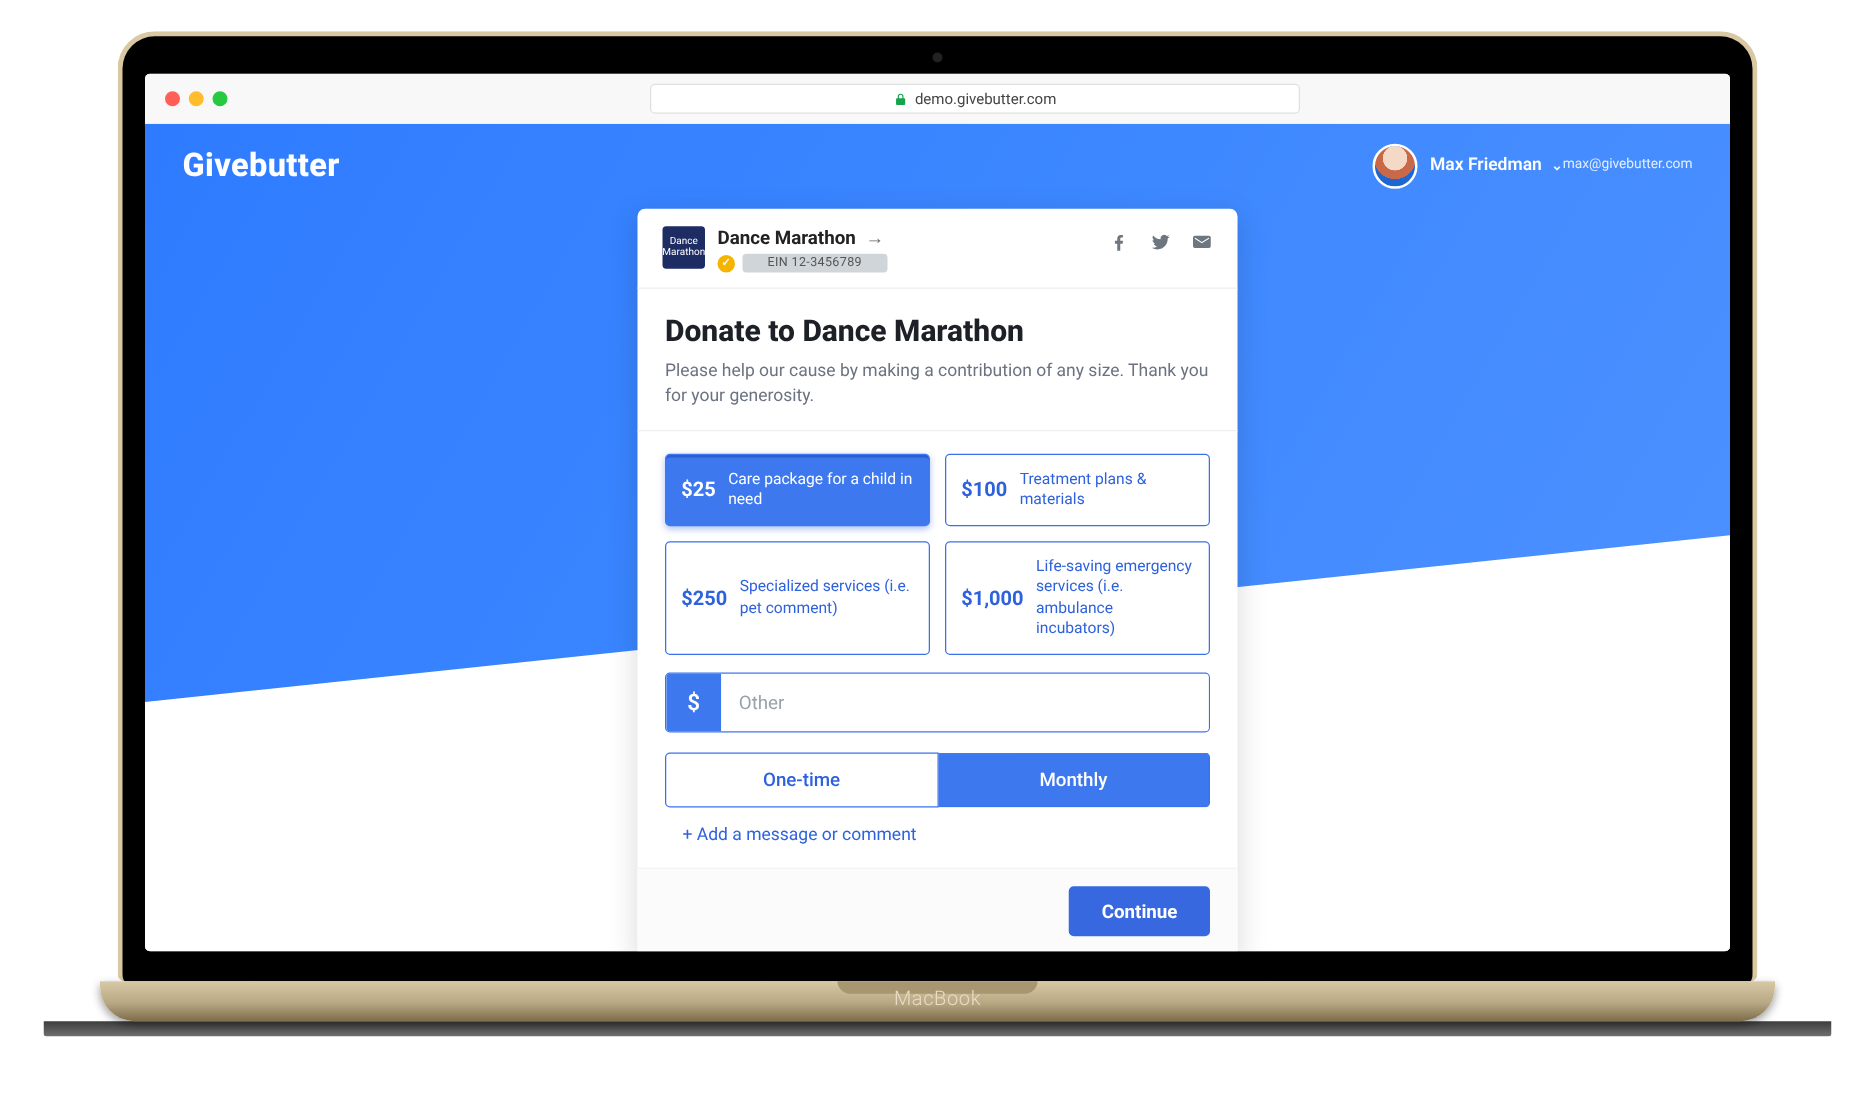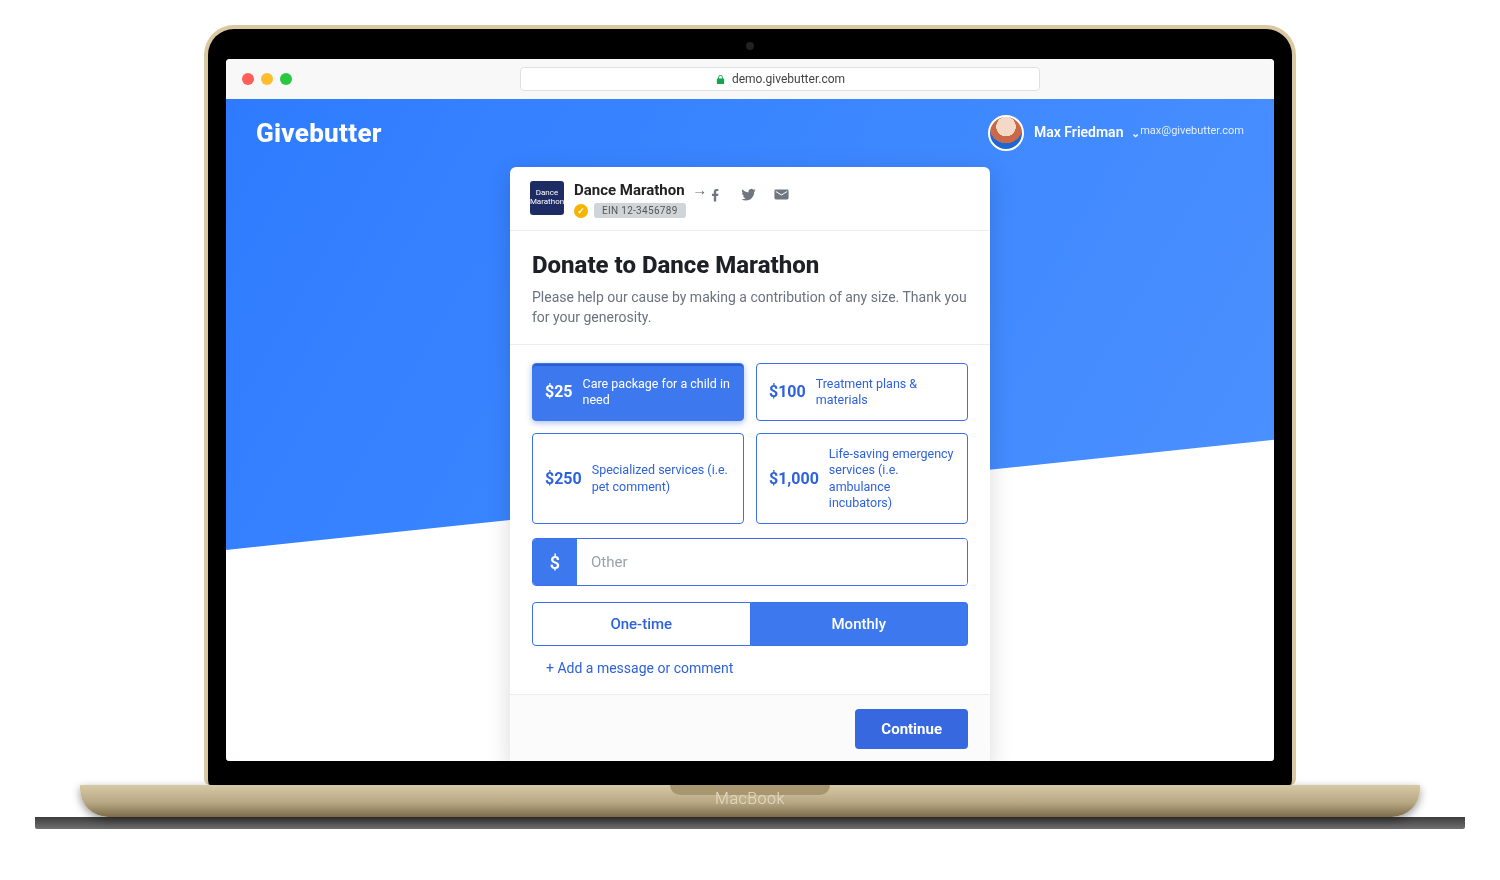--- a/index.html
+++ b/index.html
@@ -1,20 +1,20 @@
 <!DOCTYPE html>
 <html><head>
 <meta charset="utf-8">
 <style>
   * { box-sizing: border-box; margin: 0; padding: 0; font-family: -apple-system, BlinkMacSystemFont, "Segoe UI", Roboto, "Helvetica Neue", Arial, sans-serif; }
   body { background: #ffffff; width: 1500px; height: 880px; overflow: hidden; }
 
   
   .stage { position: relative; width: 1500px; height: 880px; display: flex; flex-direction: column; align-items: center; }
-  .laptop { position: relative; width: 1092px; margin-top: 25px; border-radius: 30px; }
+  .laptop { position: relative; width: 1312px; margin-top: 25px; border-radius: 30px; }
   .screen-bezel { position: relative; width: 100%; height: 760px; background: #000; border-radius: 30px 30px 6px 6px; padding: 30px 18px 24px 18px; border: 4px solid #d9c8a2; border-bottom: none; }
   .screen-bezel::before { content:""; position:absolute; top:13px; left:50%; width:8px;height:8px;border-radius:50%;background:#222; transform:translateX(-50%);}
   .screen { width: 100%; height: 100%; background: #fff; border-radius: 4px; overflow: hidden; position: relative; }
   .hinge { position: relative; width: 1340px; height: 32px; background: linear-gradient(#d8c9a6,#b8a783 55%,#7d6c49); border-radius: 0 0 28px 28px; box-shadow: 0 3px 8px rgba(0,0,0,.4); }
   .hinge-label { position:absolute; top:4px; left:50%; transform:translateX(-50%); color:#e7dcc4; font-size:16px; letter-spacing:.5px; font-weight:300; }
   .hinge-notch { position:absolute; top:0; left:50%; transform:translateX(-50%); width:160px; height:10px; border-radius:0 0 12px 12px; background:#a79670;}
   .table-shadow { width:1430px; height:12px; background:linear-gradient(#3d3d3d,#6f6f6f); border-radius:0 0 2px 2px;}
 
   
   .chrome { display:flex; align-items:center; gap:10px; padding:8px 16px; background:#f8f8f8; border-bottom:1px solid #e5e5e5; }
@@ -35,29 +35,29 @@
   .brand { font-size:26px; font-weight:800; letter-spacing:.3px;}
   .user { display:flex; align-items:center; gap:10px;}
   .avatar{ width:36px;height:36px;border-radius:50%; background:radial-gradient(circle at 50% 30%, #f4d9c6 0 35%, #c9694a 36% 60%, #1e66d0 61% 100%); border:2px solid #fff;}
   .user-meta{ display:flex;flex-direction:row; line-height:1.1;}
   .user-name{font-size:14px;font-weight:600;}
   .user-name .chev{font-size:11px;opacity:.9;margin-left:4px;}
   .user-email{font-size:11px;opacity:.85;}
 
   
   .card { position:relative; z-index:3; width:480px; margin:0 auto; background:#fff; border-radius:6px; box-shadow:0 6px 24px rgba(0,0,0,.15); }
-  .card-top{ padding:14px 20px 12px; border-bottom:1px solid #ededed; display:flex; align-items:flex-start; justify-content:flex-start;}
+  .card-top{ padding:14px 20px 12px; border-bottom:1px solid #ededed; display:flex; align-items:flex-start; justify-content:space-between;}
   .campaign{ display:flex; gap:10px;}
   .campaign-logo{ width:34px;height:34px;background:#1e2c64;border-radius:3px; color:#fff;font-size:8px; display:flex;align-items:center;justify-content:center; text-align:center; line-height:1.1; padding:2px;}
   .campaign-title{ font-size:15px; font-weight:700; color:#222;}
   .campaign-title .arrow{font-weight:400;color:#666;margin-left:4px;}
   .campaign-sub{display:flex;align-items:center;gap:6px;margin-top:4px;}
   .verified-badge{width:14px;height:14px;border-radius:50%;background:#f4b400; position:relative;}
   .verified-badge::after{content:"✓"; position:absolute; inset:0; display:flex;align-items:center;justify-content:center; font-size:9px;color:#fff;font-weight:700;}
-  .ein-chip{font-size:10px;background:#d0d5da;color:#555;padding:2px 8px;border-radius:3px;letter-spacing:.3px;}
+  .ein-chip{font-size:10px;background:#d0d5da;color:#555;padding:2px 20px;border-radius:3px;letter-spacing:.3px;}
   .share-icons{display:flex;gap:16px;color:#6e7680;font-size:17px; padding-top:4px;}
   .share-icons span{cursor:pointer;}
 
   .card-body{ padding:20px 22px 16px; border-bottom:1px solid #ededed;}
   .title{font-size:24px;font-weight:800;color:#1d2127;margin-bottom:8px;}
   .sub{font-size:14px;color:#6b7280;line-height:1.45;}
 
   .options{ padding:18px 22px 14px; display:grid; grid-template-columns:1fr 1fr; gap:12px;}
   .opt{ border:1.5px solid #3a71e8; border-radius:4px; padding:12px 12px; display:flex; gap:10px; cursor:pointer; min-height:58px; align-items:center;}
   .opt .amt{color:#2e62dc;font-weight:700;font-size:16px;}

